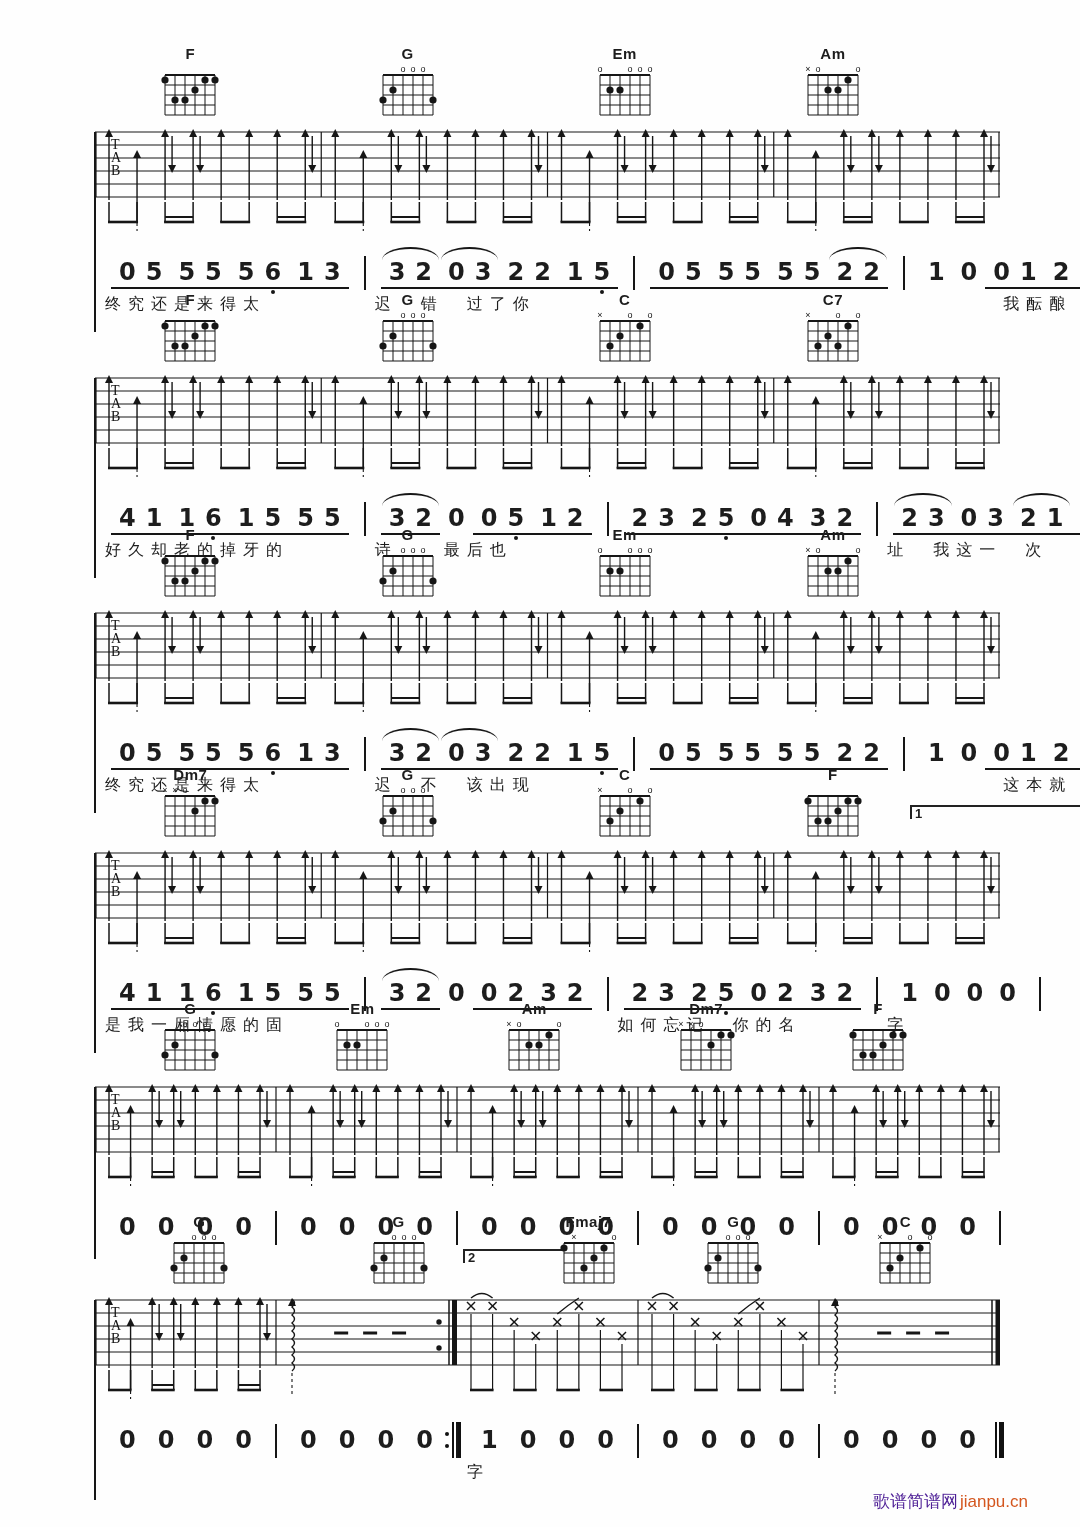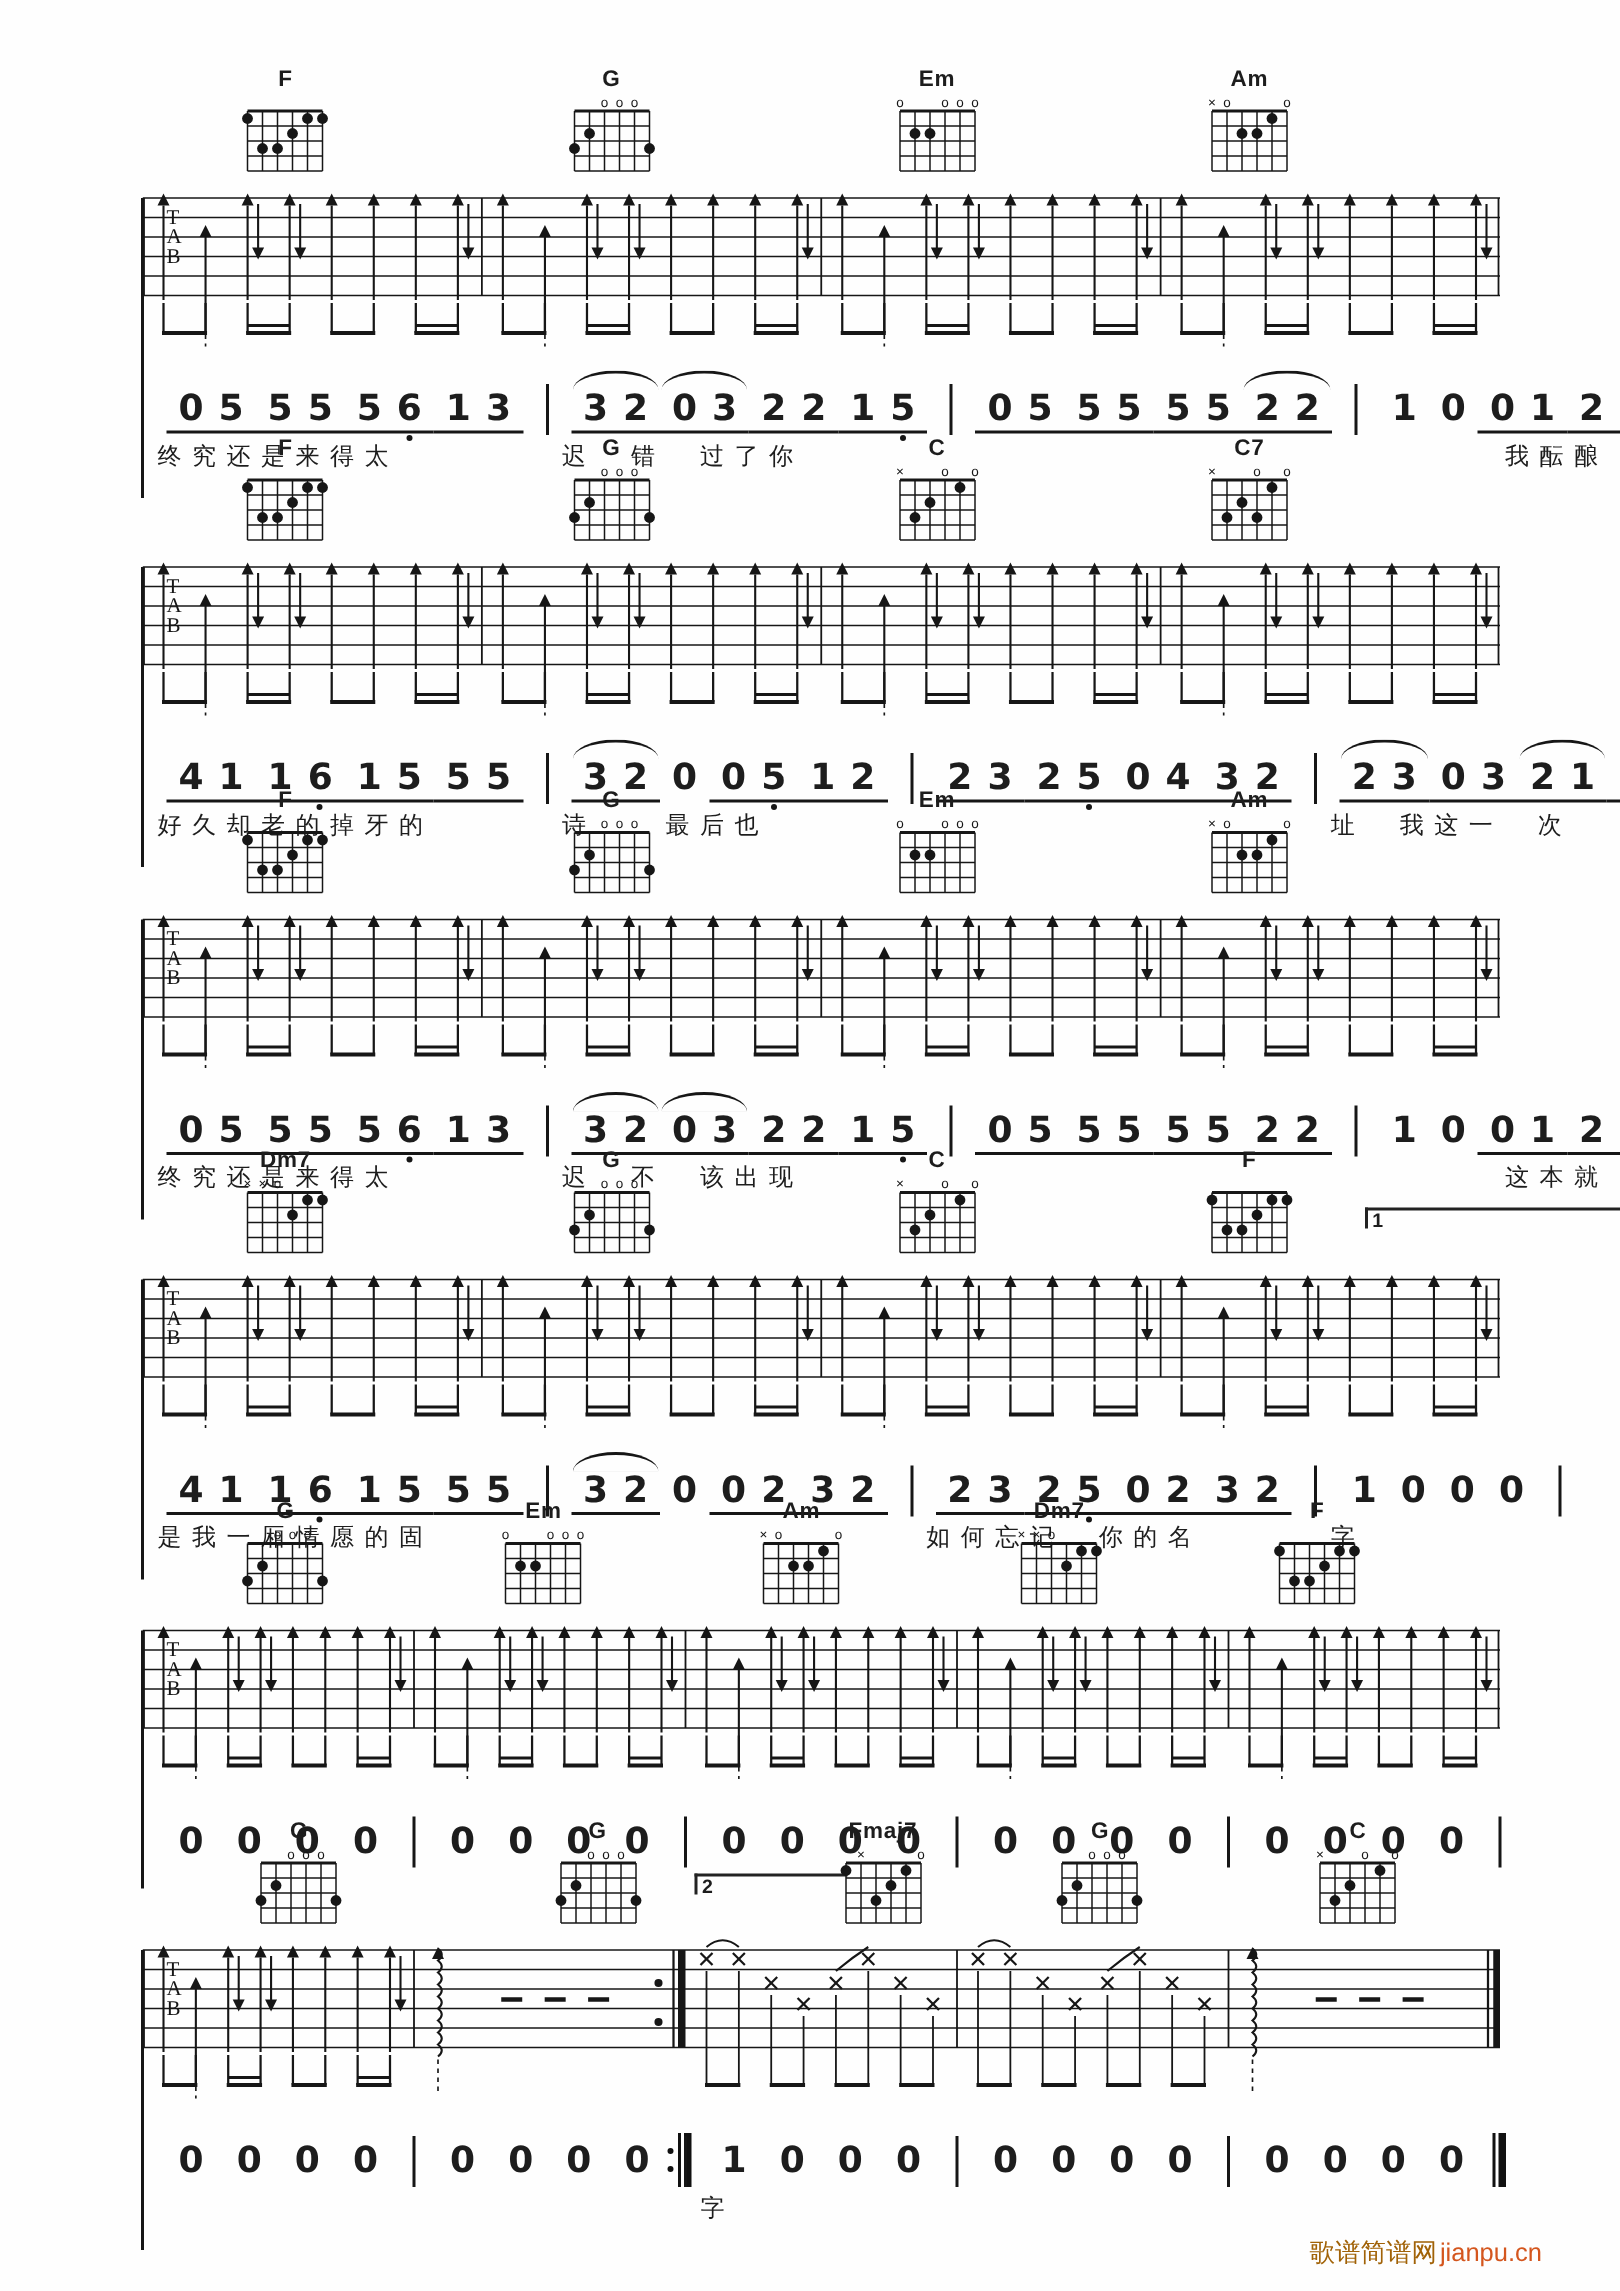--- a/index.html
+++ b/index.html
@@ -2074,15 +2074,15 @@
             <div class="fin">
               <i class="rb1"></i>
               <i class="rb2"></i>
             </div>
           </div>
         </div>
         <div class="leftline" style="height: 200px;"></div>
       </div>
     </div>
   <div class="watermark">
-    <span class="wm-prefix" style="color: #a16207; font-family: Liberation Mono, monospace;">歌谱简谱网</span><a class="wm-link" href="#" style="color: rgb(212, 86, 30);">jianpu.cn</a>
+    <span class="wm-prefix" style="color: #4c1d95; font-family: Liberation Mono, monospace;">歌谱简谱网</span><a class="wm-link" href="#" style="color: rgb(212, 86, 30);">jianpu.cn</a>
   </div>
 </div>
 
 </body></html>

